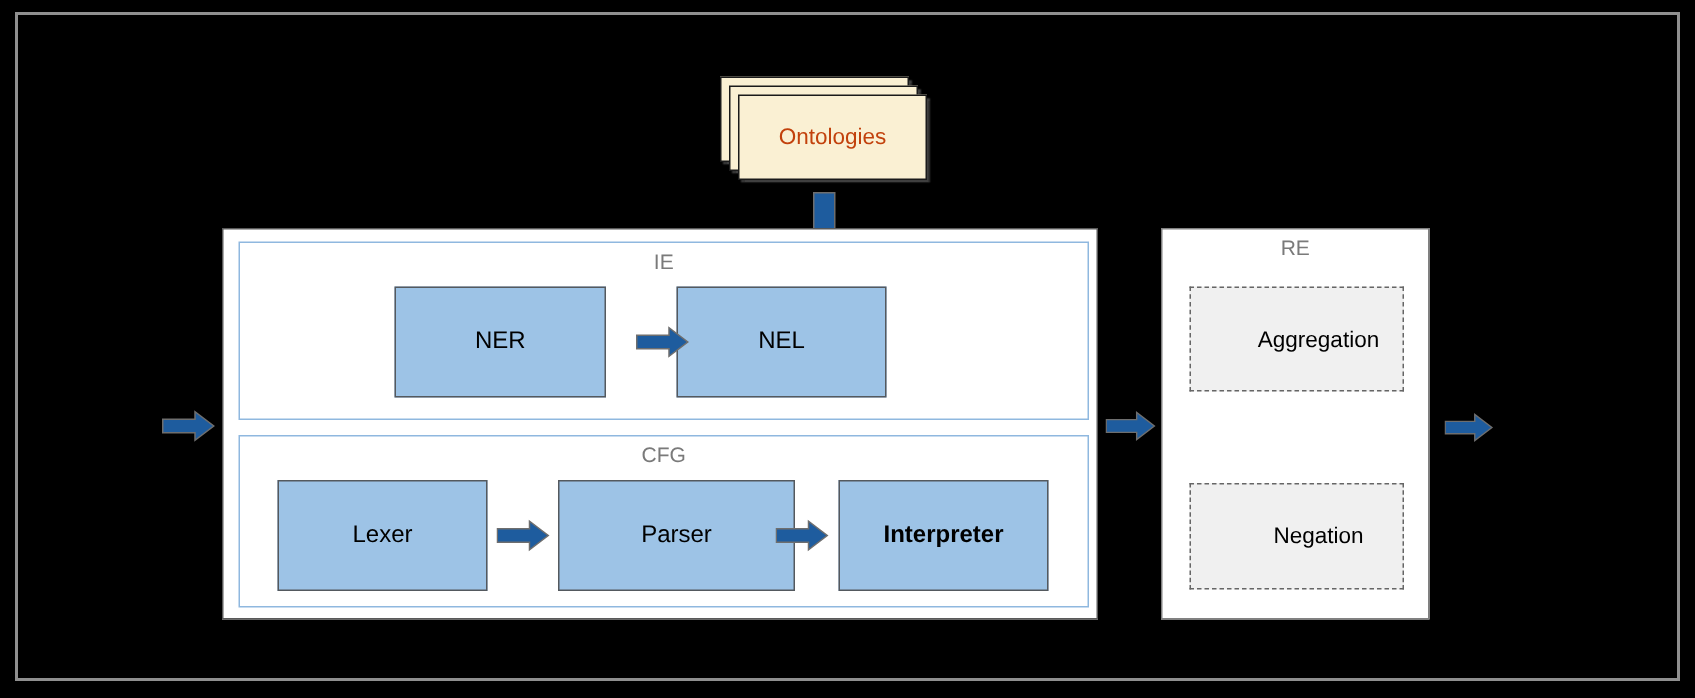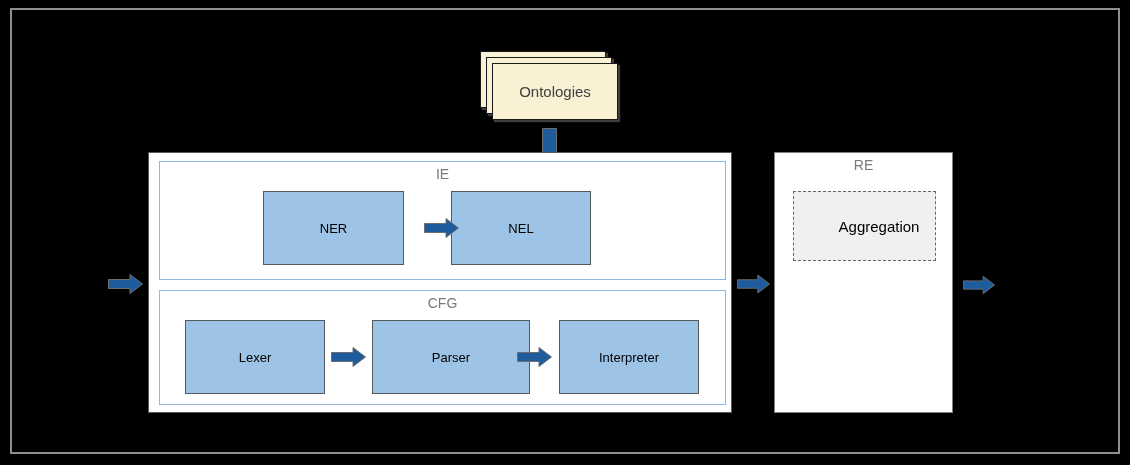--- a/index.html
+++ b/index.html
@@ -18,34 +18,34 @@
   .group{
     position:absolute;background:#ffffff;border:1px solid #8fb8df;box-sizing:border-box;
   }
   .group-title{
     position:absolute;top:4px;left:0;width:100%;text-align:center;
     color:#7a7a7a;font-size:14px;line-height:16px;
   }
   .node{
     position:absolute;background:#9dc3e6;border:1px solid #54595e;box-sizing:border-box;
     display:flex;align-items:center;justify-content:center;
-    font-size:13px;color:#000000;text-align:center;
+    font-size:16px;color:#000000;text-align:center;
   }
   .dashed-node{
     position:absolute;background:#f0f0f0;border:1px dashed #666666;box-sizing:border-box;
     display:flex;align-items:center;justify-content:center;
     font-size:15px;color:#000000;text-align:center;padding-left:29px;
   }
   .note-layer{
     position:absolute;width:126px;height:57px;background:#faf0d3;border:1px solid #1a1a1a;
     box-sizing:border-box;box-shadow:2px 2px 1px rgba(140,140,140,0.45);
   }
   .note-front{
     display:flex;align-items:center;justify-content:center;
-    font-size:15px;color:#404040;
+    font-size:15px;color:#c2410c;
   }
   .arrow{position:absolute;}
 </style>
 </head>
 <body>
 
 <div class="stage">
 
   <div class="outer-frame"></div>
 
@@ -78,36 +78,39 @@
 
   <div class="group" style="left:159px;top:290px;width:567px;height:115px;">
     <div class="group-title">CFG</div>
   </div>
   <div class="node" style="left:185px;top:320px;width:140px;height:74px;">
     <span>Lexer</span>
   </div>
   <div class="node" style="left:372px;top:320px;width:158px;height:74px;">
     <span>Parser</span>
   </div>
-  <div class="node" style="left:559px;top:320px;width:140px;height:74px;">
+  <div class="node" style="left:559px;top:320px;width:140px;height:74px;font-weight:bold;">
     <span>Interpreter</span>
   </div>
   <svg class="arrow" style="left:331px;top:346px;" width="36" height="22" viewBox="0 0 36 22">
     <polygon points="0.5,6.5 22,6.5 22,1.5 34.5,11 22,20.5 22,15.5 0.5,15.5" fill="#1e5c9e" stroke="#6e6e6e" stroke-width="1"></polygon>
   </svg>
   <svg class="arrow" style="left:517px;top:346px;" width="36" height="22" viewBox="0 0 36 22">
     <polygon points="0.5,6.5 22,6.5 22,1.5 34.5,11 22,20.5 22,15.5 0.5,15.5" fill="#1e5c9e" stroke="#6e6e6e" stroke-width="1"></polygon>
   </svg>
 
   <div class="container-box re-box" style="left:774px;top:152px;width:179px;height:261px;">
     <div class="group-title">RE</div>
   </div>
   <div class="dashed-node" style="left:793px;top:191px;width:143px;height:70px;">
     <span>Aggregation</span>
   </div>
+  <div class="dashed-node" style="left:793px;top:322px;width:143px;height:71px;">
+    <span>Negation</span>
+  </div>
 
   <svg class="arrow" style="left:107px;top:273px;" width="38" height="22" viewBox="0 0 36 22">
     <polygon points="0.5,6.5 22,6.5 22,1.5 34.5,11 22,20.5 22,15.5 0.5,15.5" fill="#1e5c9e" stroke="#6e6e6e" stroke-width="1"></polygon>
   </svg>
   <svg class="arrow" style="left:737px;top:273px;" width="34" height="22" viewBox="0 0 36 22">
     <polygon points="0.5,6.5 22,6.5 22,1.5 34.5,11 22,20.5 22,15.5 0.5,15.5" fill="#1e5c9e" stroke="#6e6e6e" stroke-width="1"></polygon>
   </svg>
   <svg class="arrow" style="left:963px;top:274px;" width="33" height="22" viewBox="0 0 36 22">
     <polygon points="0.5,6.5 22,6.5 22,1.5 34.5,11 22,20.5 22,15.5 0.5,15.5" fill="#1e5c9e" stroke="#6e6e6e" stroke-width="1"></polygon>
   </svg>

